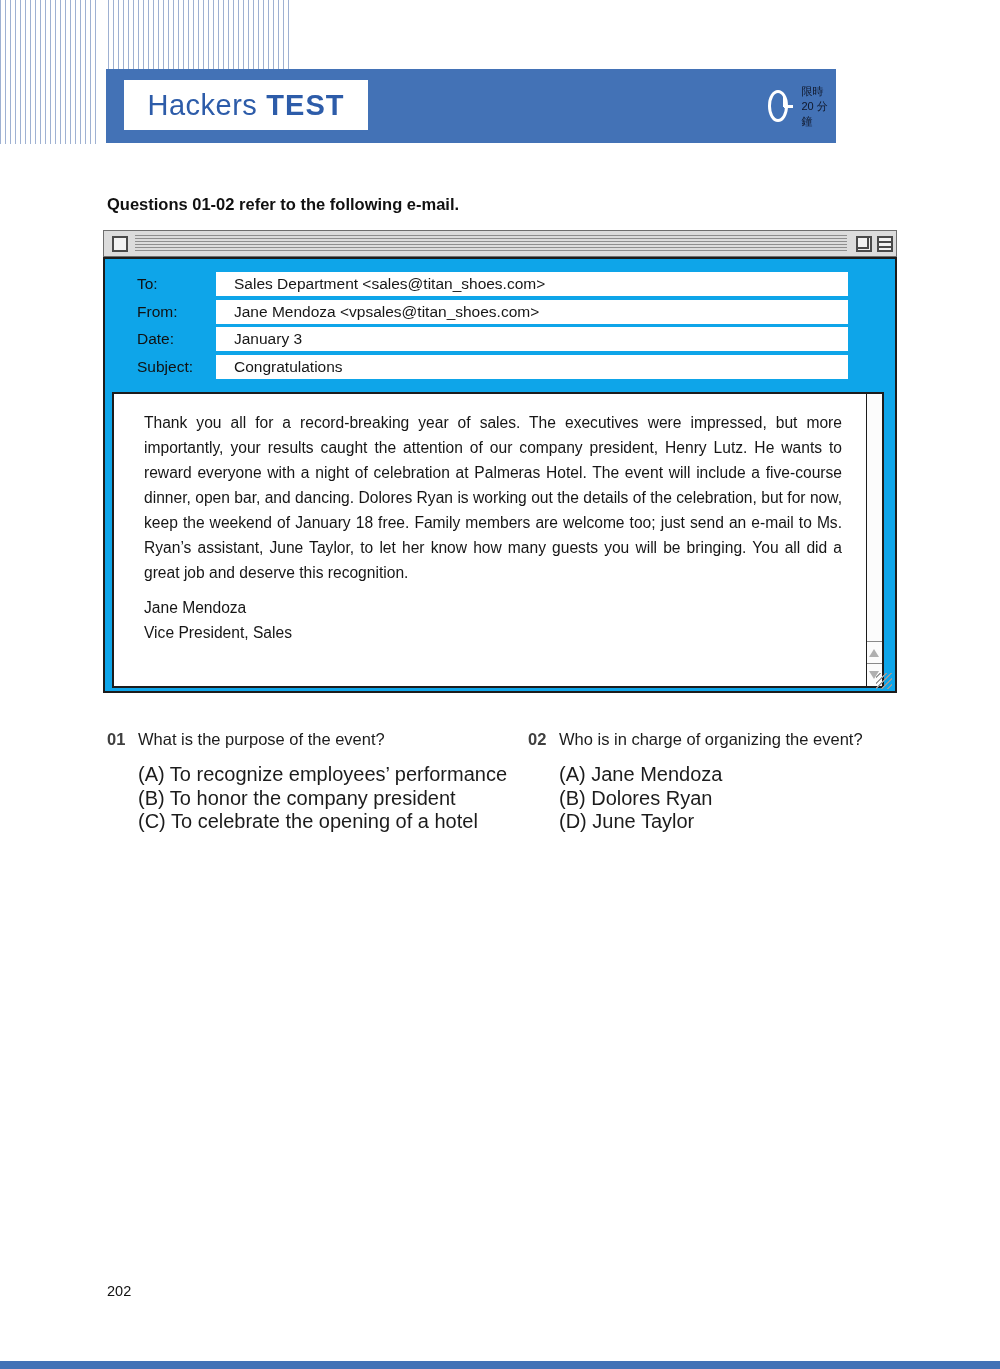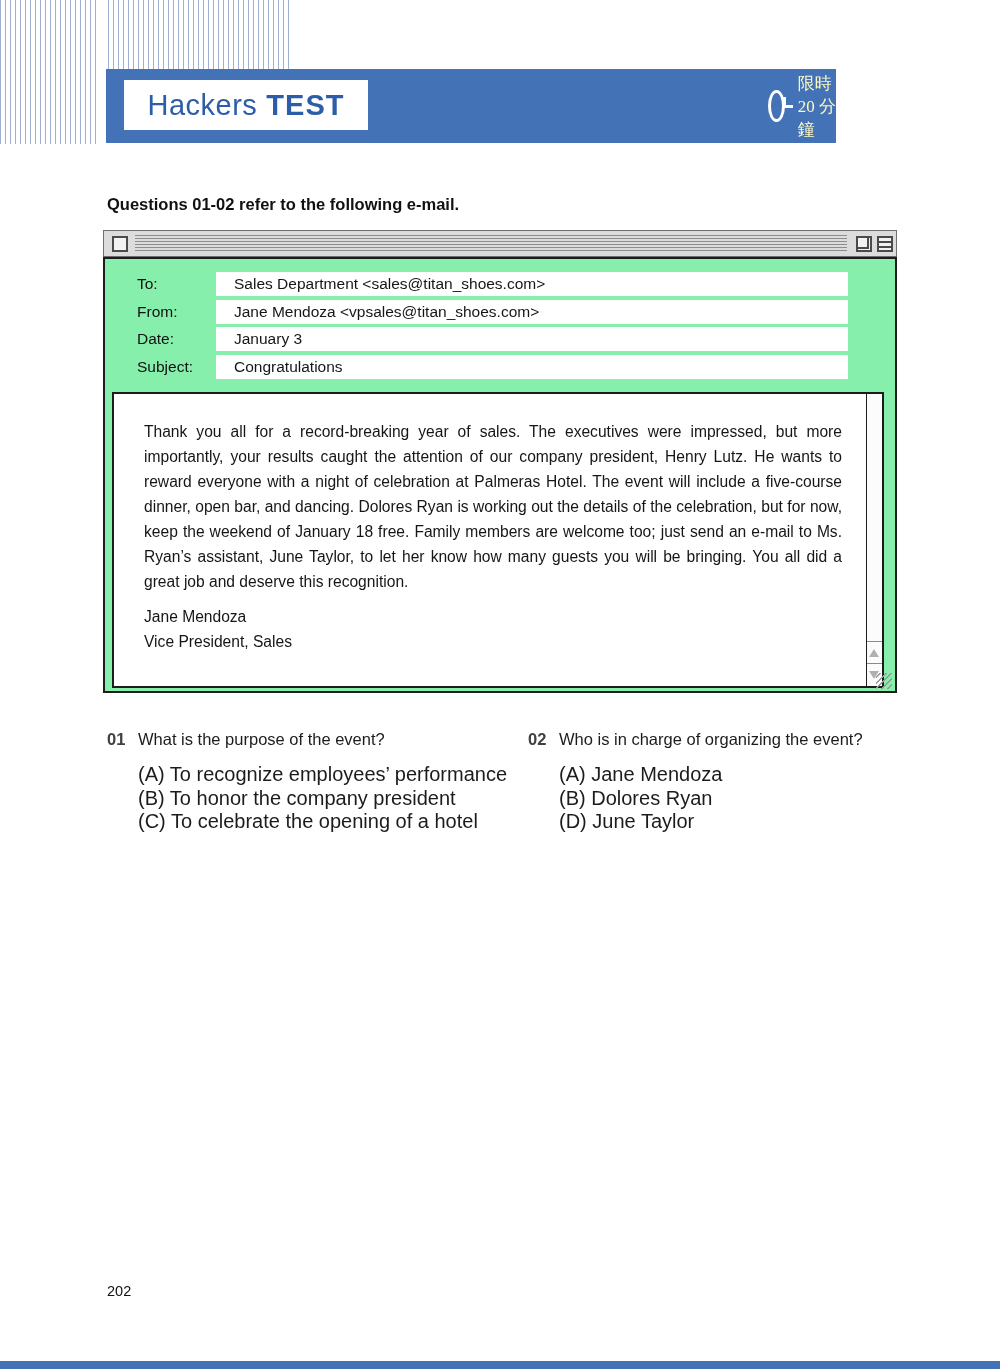--- a/index.html
+++ b/index.html
@@ -22,21 +22,21 @@
   .logo-box {
     position:absolute; left:18px; top:11px; width:244px; height:50px; background:#fff;
     display:flex; align-items:center; justify-content:center; gap:9px;
   }
   .logo-regular { font-size:29px; color:#2d5ca9; letter-spacing:.5px; }
   .logo-bold    { font-size:29px; color:#2d5ca9; font-weight:bold; letter-spacing:1px; }
   .timer { position:absolute; left:662px; top:0; height:74px; display:flex; align-items:center; gap:13px; }
   .clock-icon { position:relative; width:32px; height:32px; border:3px solid #fff; border-radius:50%; display:inline-block; }
   .clock-icon .hand-v { position:absolute; left:11.5px; top:4px; width:3px; height:10px; background:#fff; }
   .clock-icon .hand-h { position:absolute; left:13px; top:11.5px; width:9px; height:3px; background:#fff; }
-  .timer-text { color:#fef9c3; font-size:17px;font-family:Liberation Serif, serif; }
+  .timer-text { color:#0f172a; font-size:11px; }
 
   .section-heading { position:absolute; left:107px; top:195px; font-size:16.5px; font-weight:bold; color:#111; }
 
   
   .email-window { position:absolute; left:103px; top:230px; width:794px; height:463px; }
   .titlebar {
     position:absolute; left:0; top:0; right:0; height:27px;
     background:#dcdcdc; border:1px solid #6e6e6e;
   }
   .tb-stripes {
@@ -45,33 +45,33 @@
   }
   .close-box { position:absolute; left:8px; top:5px; width:16px; height:16px; background:#f2f2f2; border:2px solid #4a4a4a; }
   .zoom-box  { position:absolute; right:24px; top:5px; width:16px; height:16px; background:#f2f2f2; border:2px solid #4a4a4a; }
   .zoom-box::after { content:""; position:absolute; left:-2px; top:-2px; width:9px; height:9px; border:2px solid #4a4a4a; background:#f2f2f2; }
   .collapse-box { position:absolute; right:3px; top:5px; width:16px; height:16px; background:#f2f2f2; border:2px solid #4a4a4a; }
   .collapse-box::before { content:""; position:absolute; left:0; right:0; top:3px; height:2px; background:#4a4a4a; }
   .collapse-box::after  { content:""; position:absolute; left:0; right:0; top:8px; height:2px; background:#4a4a4a; }
 
   .window-content {
     position:absolute; left:0; top:27px; right:0; bottom:0;
-    background:#86efac; border:2px solid #1c1c1c;
+    background:#0ea5e9; border:2px solid #1c1c1c;
   }
   .field-row { position:absolute; left:0; right:0; height:24px; }
   .row-0 { top:13px; } .row-1 { top:41px; } .row-2 { top:68px; } .row-3 { top:96px; }
   .field-label { position:absolute; left:32px; top:3px; font-size:15.5px; color:#111; }
   .field-value-box { position:absolute; left:111px; width:632px; height:24px; background:#fff; display:flex; align-items:center; }
   .field-value-box span { padding-left:18px; font-size:15.5px; color:#161616; white-space:nowrap; }
 
   .body-box {
     position:absolute; left:7px; top:133px; width:772px; height:296px;
     background:#fff; border:2px solid #1c1c1c;
   }
-  .body-inner { position:absolute; left:0; top:0; right:17px; bottom:0; padding:25px 23px 0 30px; }
+  .body-inner { position:absolute; left:0; top:0; right:17px; bottom:0; padding:16px 23px 0 30px; }
   .body-text { font-size:15.6px; line-height:25px; text-align:justify; color:#161616; }
   .sig { margin-top:10px; font-size:15.6px; line-height:25px; color:#161616; }
 
   .scrollbar { position:absolute; right:0; top:0; bottom:0; width:16px; background:#fcfcfc; border-left:1px solid #1c1c1c; }
   .scroll-up, .scroll-down { position:absolute; left:0; right:0; border-top:1px solid #8a8a8a; }
   .scroll-up { bottom:23px; height:22px; }
   .scroll-down { bottom:0; height:23px; }
   .tri-up, .tri-down { position:absolute; left:2px; width:0; height:0; border-left:5.5px solid transparent; border-right:5.5px solid transparent; }
   .tri-up   { top:7px; border-bottom:8px solid #b0b0b0; }
   .tri-down { top:7px; border-top:8px solid #b0b0b0; }

